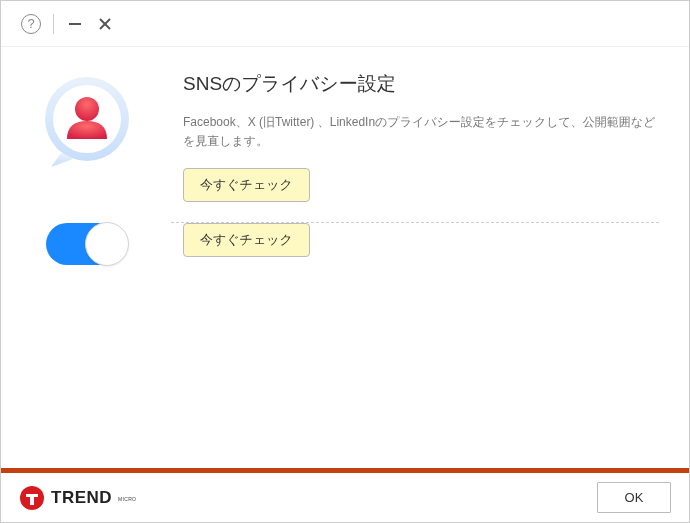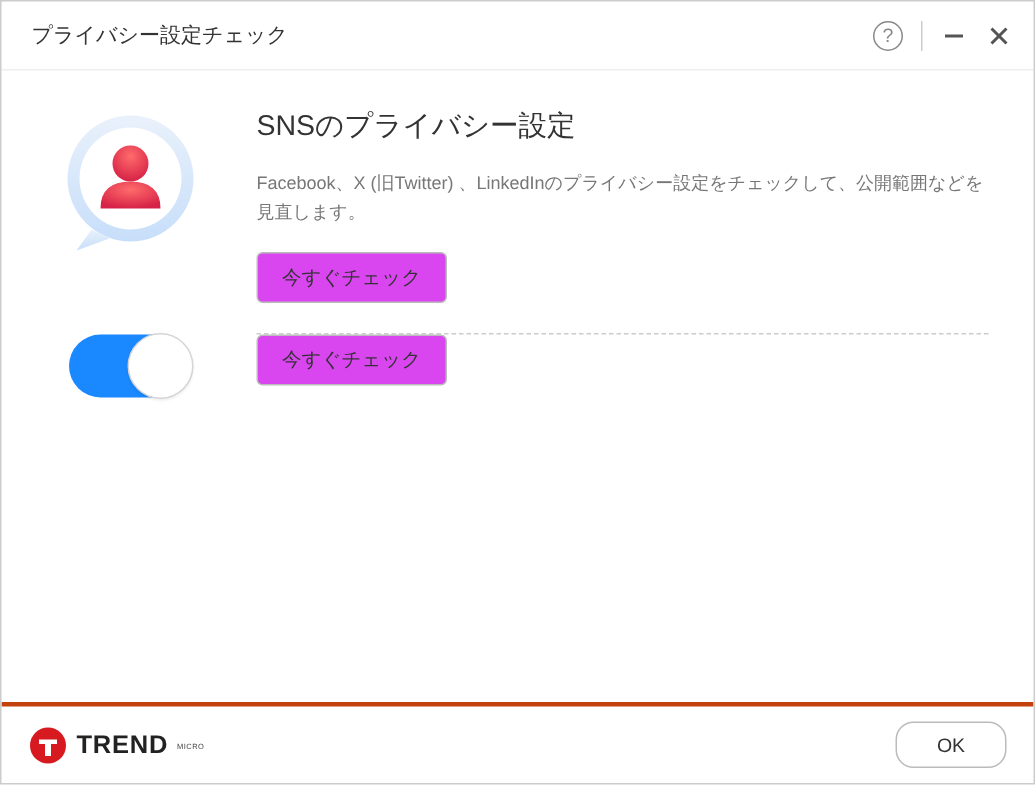--- a/index.html
+++ b/index.html
@@ -47,21 +47,21 @@
     cursor: pointer;
     color: #555;
   }
   .content {
     flex: 1;
     padding: 24px 30px 10px 30px;
     overflow: auto;
   }
   .section {
     display: flex;
-    gap: 28px;
+    gap: 40px;
     padding-bottom: 20px;
   }
   .divider-dashed {
     border-top: 1px dashed #ccc;
     margin-left: 140px;
   }
   .icon-col {
     width: 112px;
     flex-shrink: 0;
     display: flex;
@@ -78,21 +78,21 @@
   .sec-desc {
     font-size: 12px;
     color: #777;
     line-height: 1.55;
     margin-bottom: 18px;
     margin-top: 16px;
   }
   .check-btn {
     font-size: 13px;
     color: #333;
-    background: #d946ef;
+    background: #fef9c3;
     border: 1px solid #bbb;
     border-radius: 4px;
     padding: 7px 16px;
     cursor: pointer;
   }
   .toggle {
     position: relative;
     width: 82px; height: 42px;
     border-radius: 21px;
     background: #1a88ff;
@@ -102,45 +102,44 @@
     position: absolute;
     right: -1px;
     width: 44px; height: 44px;
     background: #fff;
     border: 1px solid #d5d5d5;
     border-radius: 50%;
     box-shadow: 0 1px 2px rgba(0,0,0,0.08);
   }
   .footer {
     height: 54px;
-    border-top: 3px solid #c2410c;
+    border-top: 5px solid #c2410c;
     display: flex;
     align-items: center;
     padding: 0 18px;
     gap: 22px;
   }
   .logo-wrap { display: flex; align-items: center; gap: 6px; flex: 1; }
   .logo-text { font-weight: 700; font-size: 17px; letter-spacing: 0.5px; color: #222;}
   .logo-sub { font-size: 5px; color:#444; line-height:1; display:inline-block; transform: translateY(2px); letter-spacing:0.3px;}
   .footer-btn {
     min-width: 74px;
     font-size: 13px;
     color: #333;
     background: #fff;
     border: 1px solid #bbb;
-    border-radius: 12px;
+    border-radius: 1px;
     padding: 7px 14px;
     cursor: pointer;
   }
 </style>
 </head>
 <body>
 
 <div class="titlebar">
-  <div class="titlebar-title">プライバシー設定チェック</div>
   <div class="titlebar-right">
     <div class="help-icon">?</div>
     <div class="tb-divider"></div>
     <div class="min-icon">
       <svg width="14" height="14" viewBox="0 0 14 14">
           <line x1="1" y1="7" x2="13" y2="7" stroke="#555" stroke-width="2"></line>
         </svg>
     </div>
     <div class="close-icon">
       <svg width="14" height="14" viewBox="0 0 14 14">

